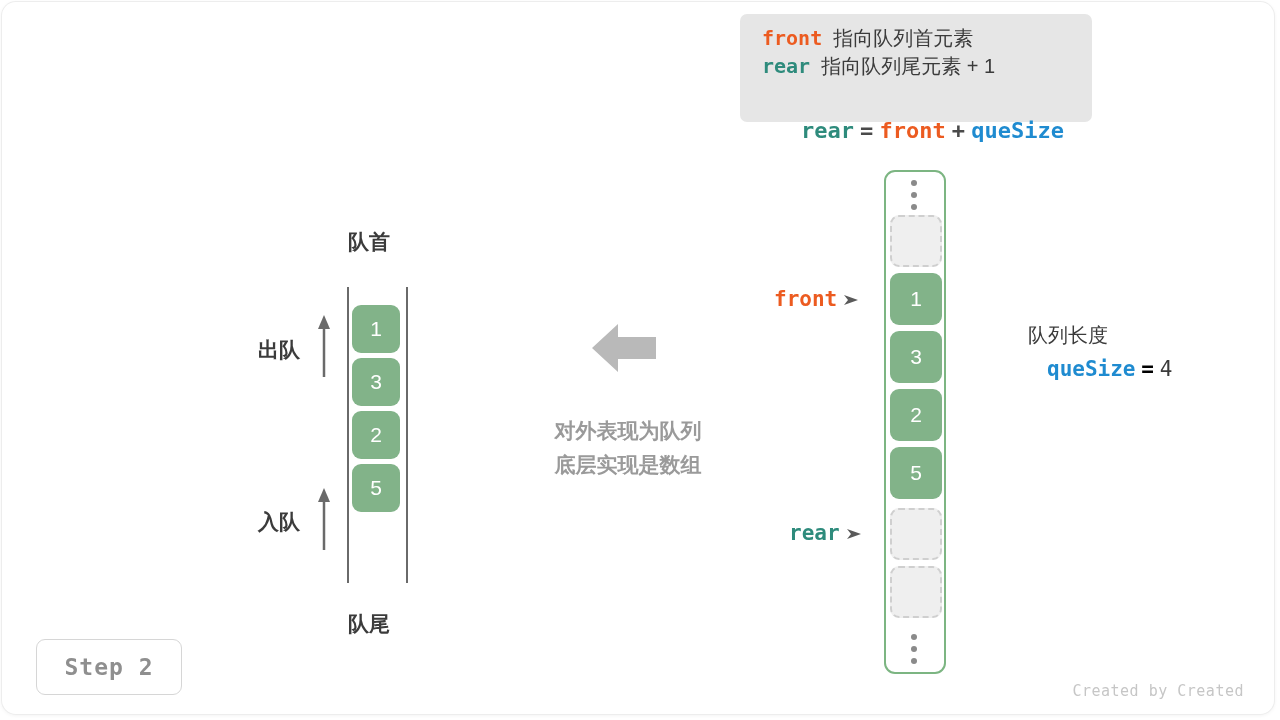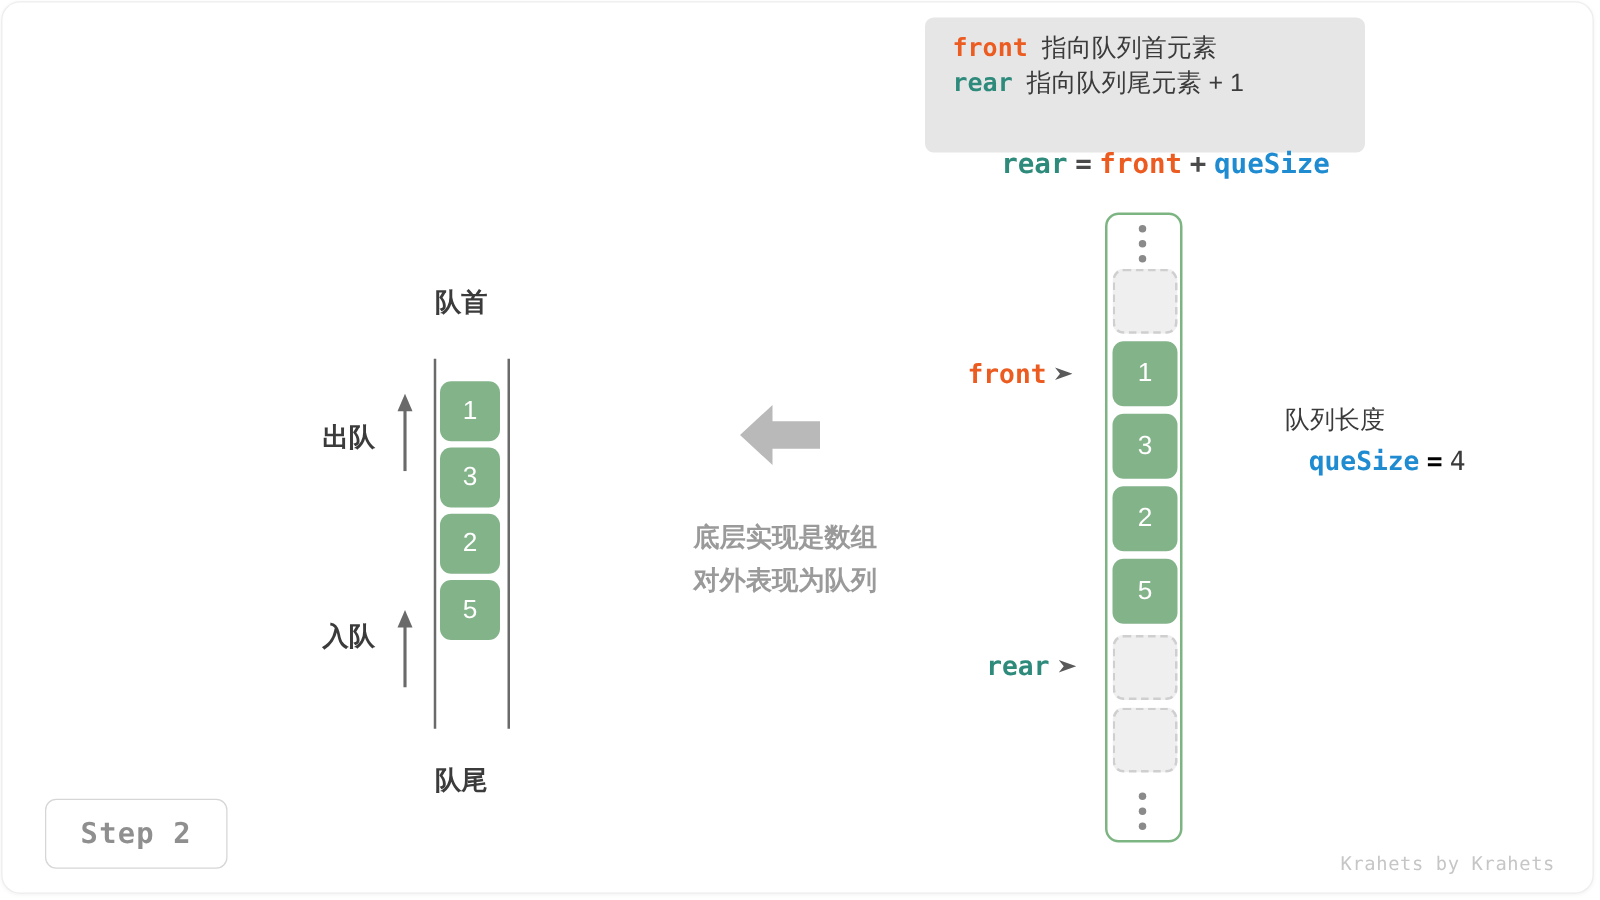--- a/index.html
+++ b/index.html
@@ -290,30 +290,30 @@
     </svg>
   </div>
   <div class="q-arrow-label" style="left:258px; top:336px;">出队</div>
 
   <div class="q-arrow" style="left:316px; top:488px;">
     <svg width="16" height="62" viewBox="0 0 16 62">
       <line x1="8" y1="62" x2="8" y2="12" stroke="#6a6a6a" stroke-width="2.5"></line>
       <polygon points="8,0 14,14 2,14" fill="#6a6a6a"></polygon>
     </svg>
   </div>
-  <div class="q-arrow-label" style="left:258px; top:495px;">入队</div>
+  <div class="q-arrow-label" style="left:258px; top:508px;">入队</div>
 
   <div class="mid-arrow">
     <svg width="64" height="56" viewBox="0 0 64 56">
       <polygon points="0,28 26,4 26,17 64,17 64,39 26,39 26,52" fill="#b9b9b9"></polygon>
     </svg>
   </div>
   <div class="mid-caption">
+    <div>对外表现为队列</div>
     <div>底层实现是数组</div>
-    <div>对外表现为队列</div>
   </div>
 
   <div class="array-box"></div>
 
   <div class="dots" style="top:180px">
     <div class="dot"></div>
       <div class="dot"></div>
       <div class="dot"></div>
   </div>
 
@@ -353,14 +353,14 @@
     <span class="t1">队列长度</span>
     <span class="t2">
       <span class="mono c-size">queSize</span>
       <span class="mono op">=</span>
       <span class="mono c-dark" style="font-weight:normal">4</span>
     </span>
   </div>
 
   <div class="step-badge">Step 2</div>
 
-  <div class="credit">Krahets by Krahets</div>
+  <div class="credit">Created by Created</div>
 </div>
 
 </body></html>

